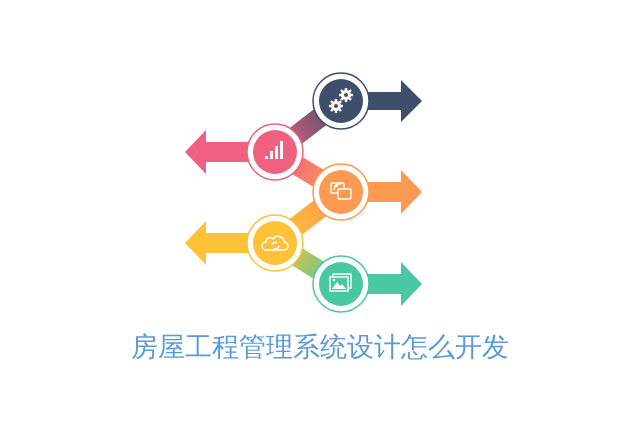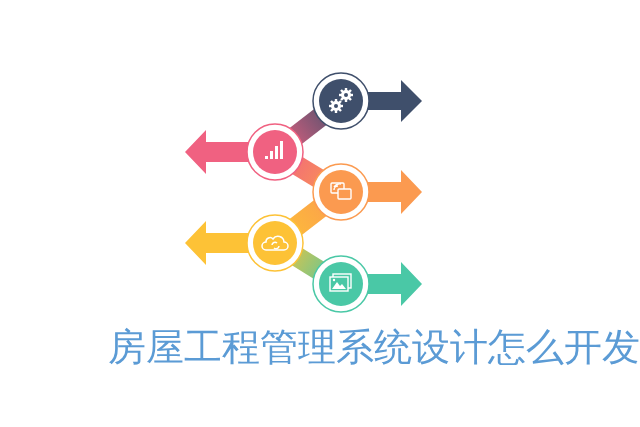--- a/index.html
+++ b/index.html
@@ -1,20 +1,20 @@
 <!DOCTYPE html>
 <html><head>
   <meta charset="utf-8">
   <style>
     html, body { margin:0; padding:0; background:#ffffff; }
     body { width:640px; height:427px; position:relative; overflow:hidden; font-family:"DejaVu Sans", sans-serif; }
     #diagram { position:absolute; left:0; top:0; width:640px; height:427px; }
     .title {
-      position:absolute; left:0; width:640px; top:323px; text-align:right;
-      font-family:"DejaVu Sans", sans-serif; font-size:38px; color:#5b9bd5; letter-spacing:0px;
+      position:absolute; left:0; width:640px; top:323px; text-align:center;
+      font-family:"DejaVu Sans", sans-serif; font-size:27px; color:#5b9bd5; letter-spacing:0px;
       line-height:48px;
     }
   </style>
 </head>
 <body>
 
 <svg id="diagram" viewBox="0 0 640 427" xmlns="http://www.w3.org/2000/svg">
   <defs>
     <linearGradient id="g12" x1="341" y1="101" x2="275" y2="152" gradientUnits="userSpaceOnUse">
       <stop offset="0" stop-color="#3f4f6b"></stop>

